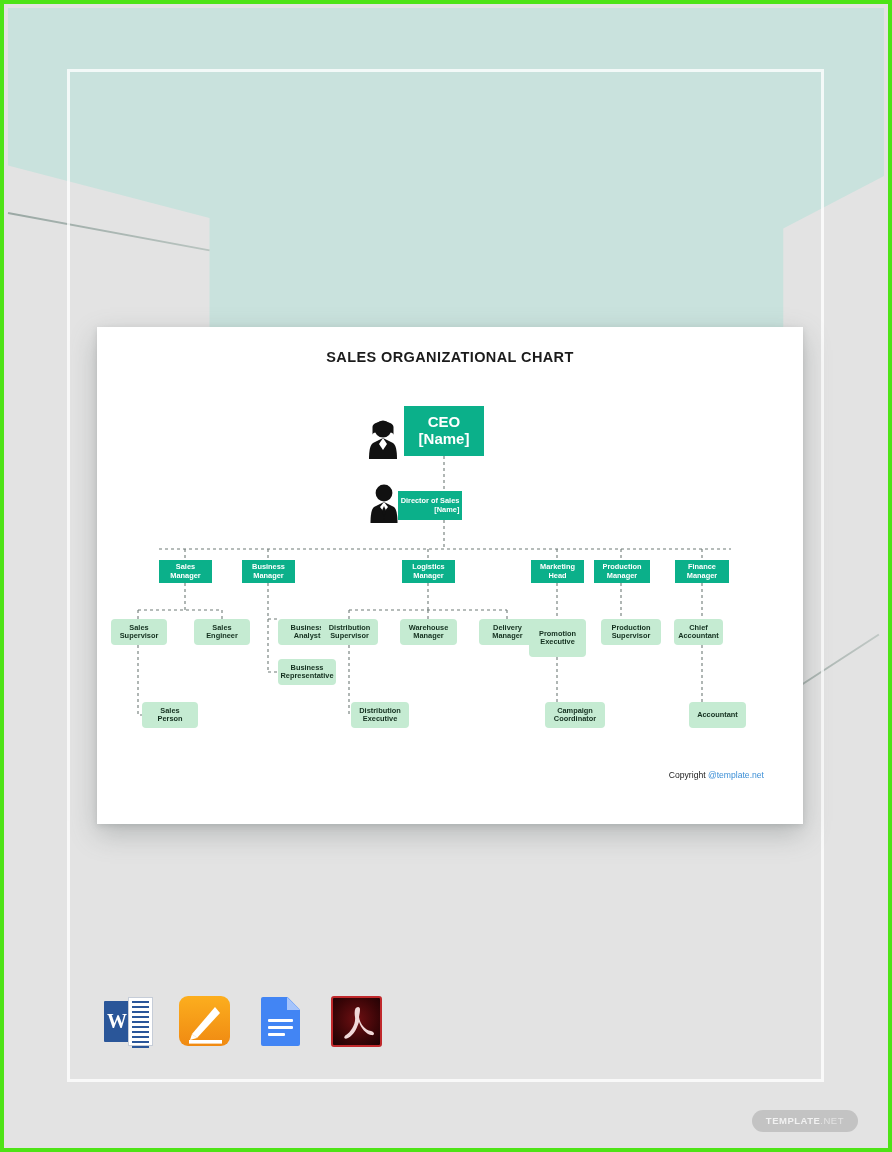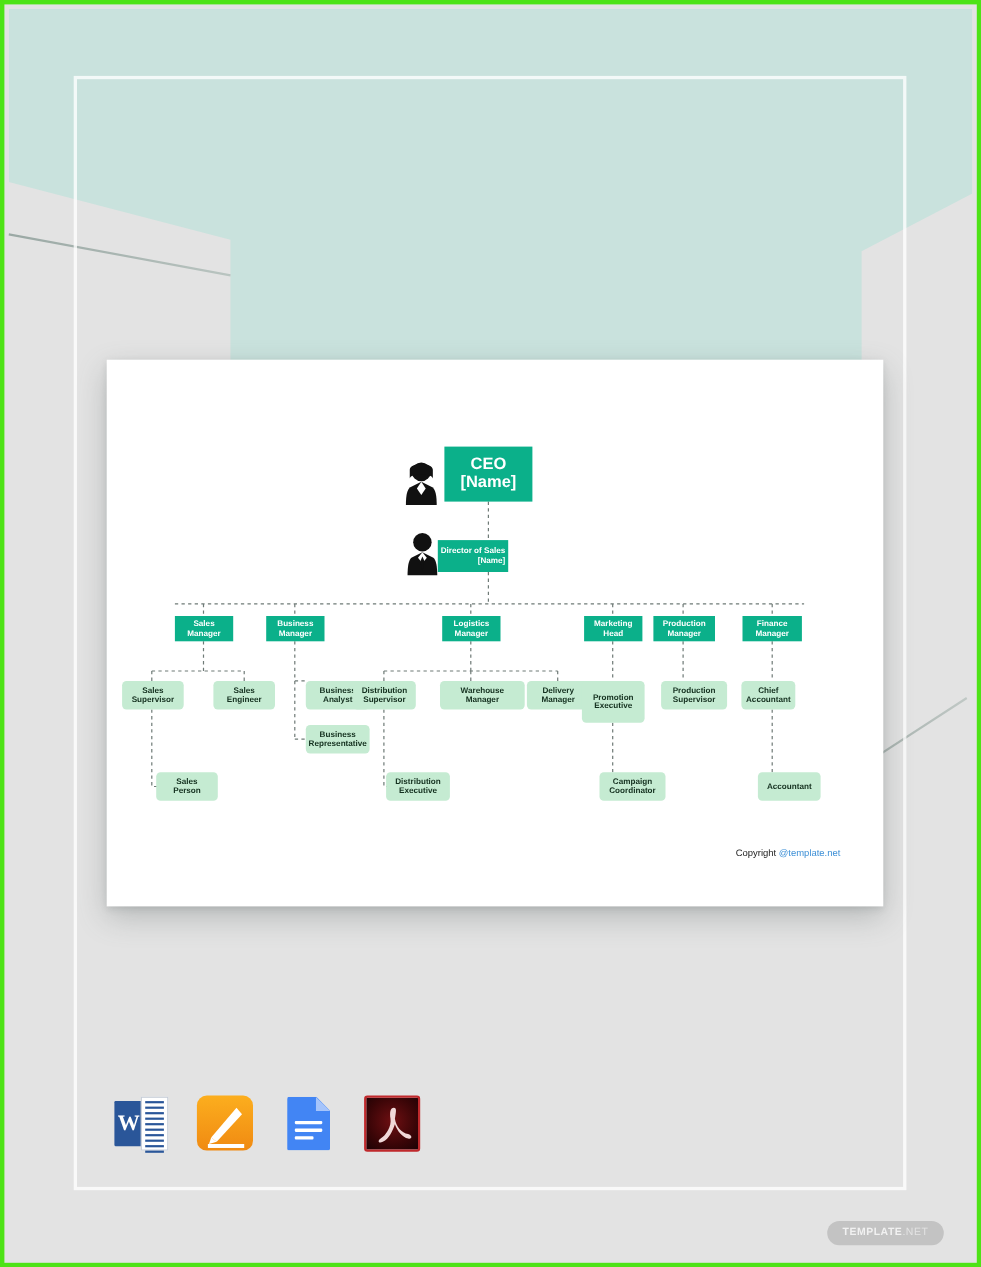--- a/index.html
+++ b/index.html
@@ -168,20 +168,21 @@
 <div id="page">
 
   <div class="mint-backdrop"></div>
   <div class="mint-edge-a"></div>
   <div class="mint-edge-b"></div>
 
   <div class="inner-frame"></div>
 
   <div class="doc-card">
 
+    <div class="doc-title">SALES ORGANIZATIONAL CHART</div>
 
     <div class="chart">
 
       <svg width="706" height="497">
         <g stroke="#6f7b77" stroke-width="1.1" stroke-dasharray="3,3" fill="none">
 
           <path d="M347,129 L347,164"></path>
 
           <path d="M347,193 L347,222"></path>
           <path d="M62,222 L634,222"></path>
@@ -258,21 +259,21 @@
       <div class="node light lvl-sup" style="left:14px; top:292px; width:56px; height:26px;">Sales
 Supervisor</div>
       <div class="node light lvl-sup" style="left:97px; top:292px; width:56px; height:26px;">Sales
 Engineer</div>
       <div class="node light lvl-sup" style="left:181px; top:292px; width:58px; height:26px;">Business
 Analyst</div>
       <div class="node light lvl-sup" style="left:181px; top:332px; width:58px; height:26px;">Business
 Representative</div>
       <div class="node light lvl-sup" style="left:224px; top:292px; width:57px; height:26px;">Distribution
 Supervisor</div>
-      <div class="node light lvl-sup" style="left:303px; top:292px; width:77px; height:26px;">Warehouse
+      <div class="node light lvl-sup" style="left:303px; top:292px; width:57px; height:26px;">Warehouse
 Manager</div>
       <div class="node light lvl-sup" style="left:382px; top:292px; width:57px; height:26px;">Delivery
 Manager</div>
       <div class="node light lvl-sup" style="left:432px; top:292px; width:57px; height:38px;">Promotion
 Executive</div>
       <div class="node light lvl-sup" style="left:504px; top:292px; width:60px; height:26px;">Production
 Supervisor</div>
       <div class="node light lvl-sup" style="left:577px; top:292px; width:49px; height:26px;">Chief
 Accountant</div>
 

